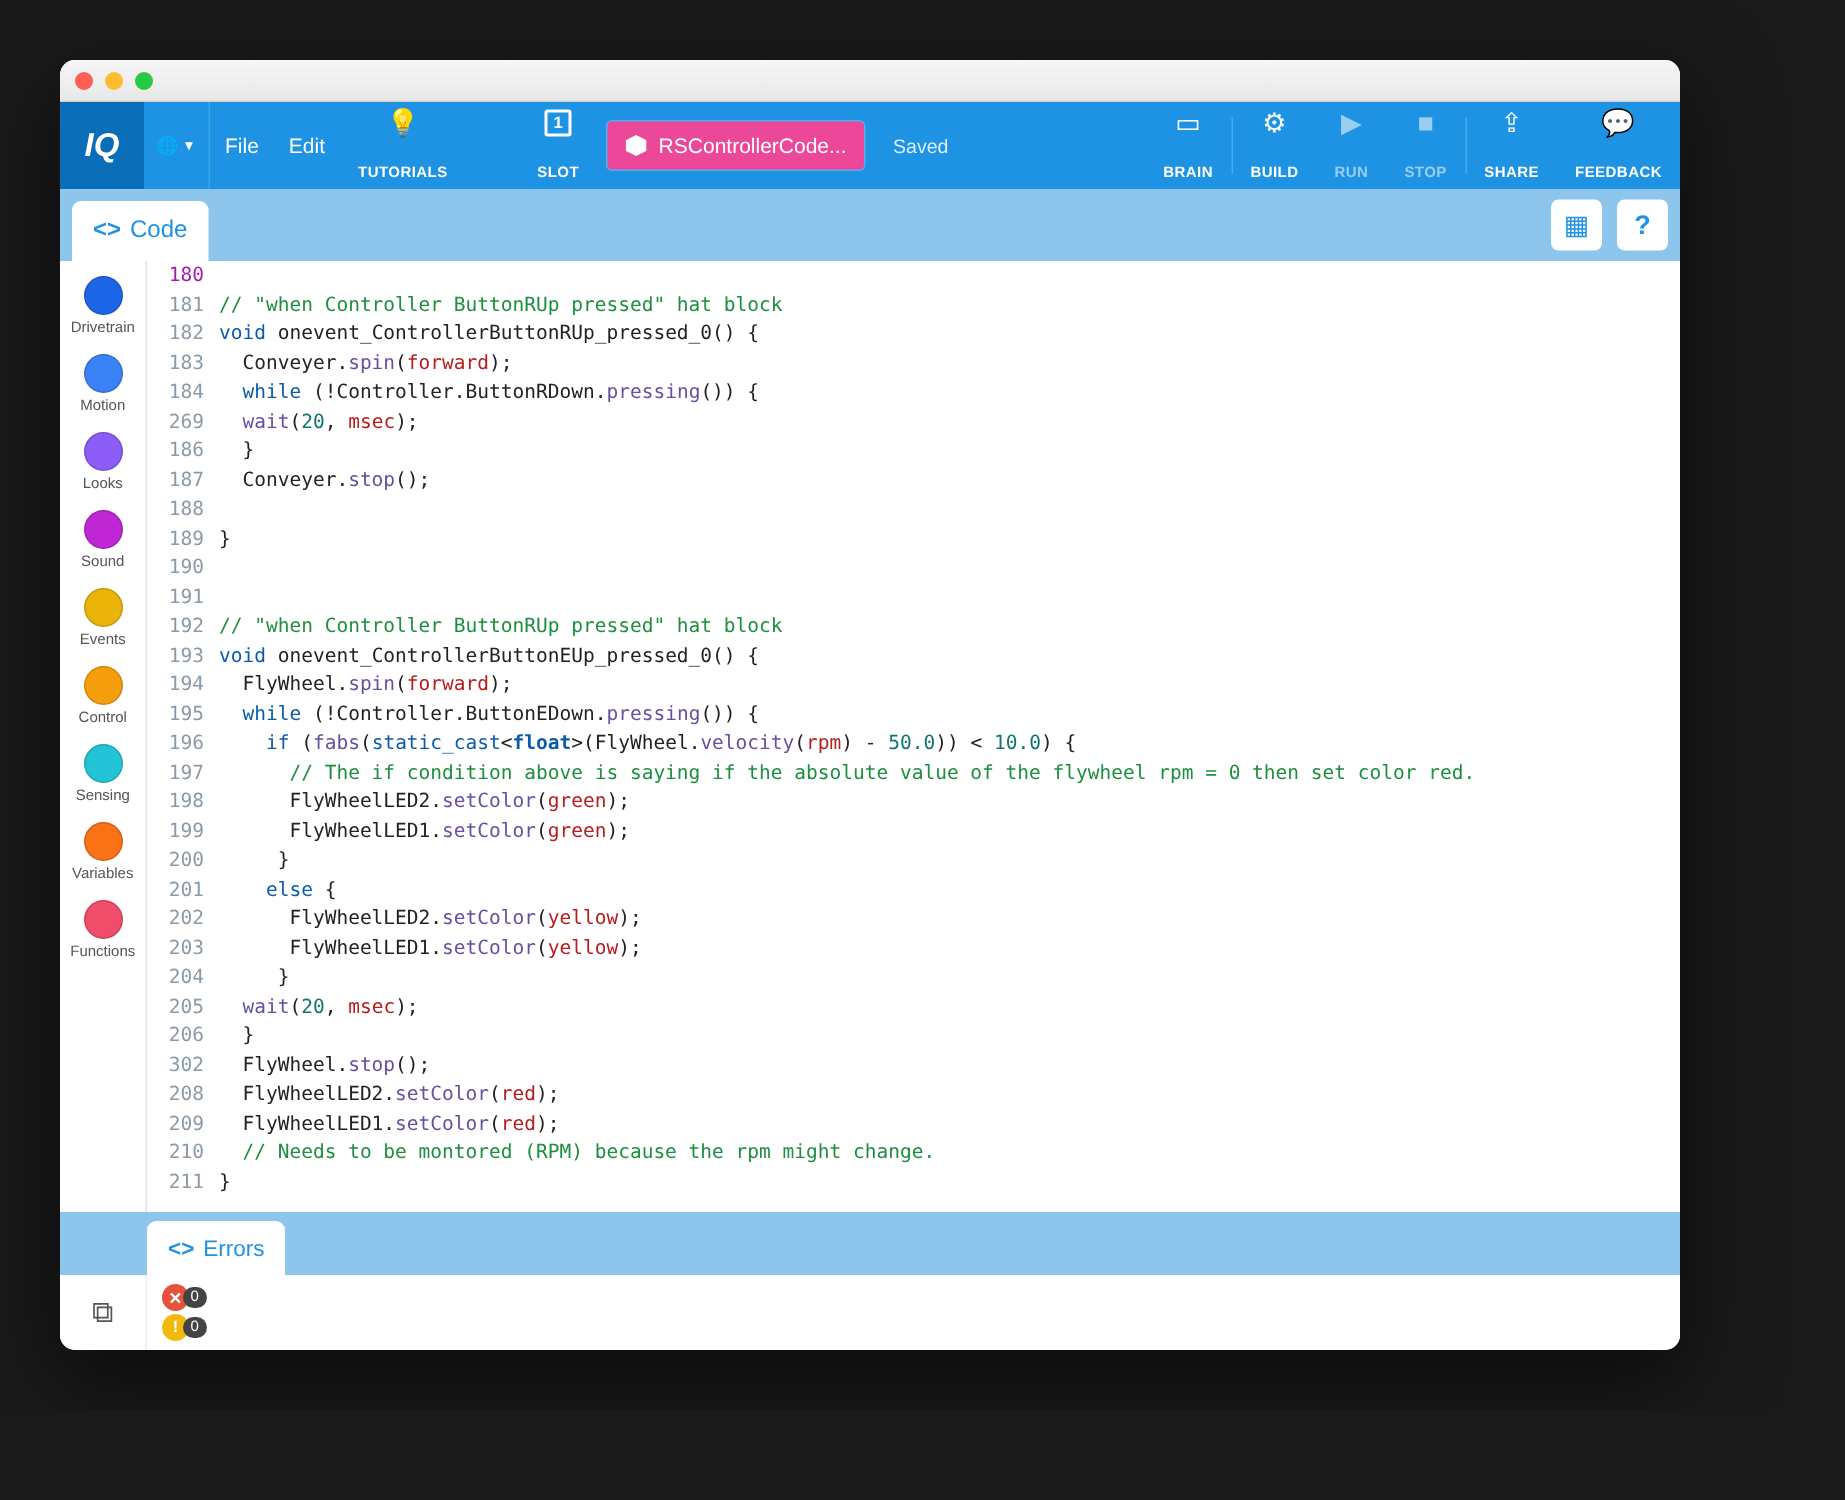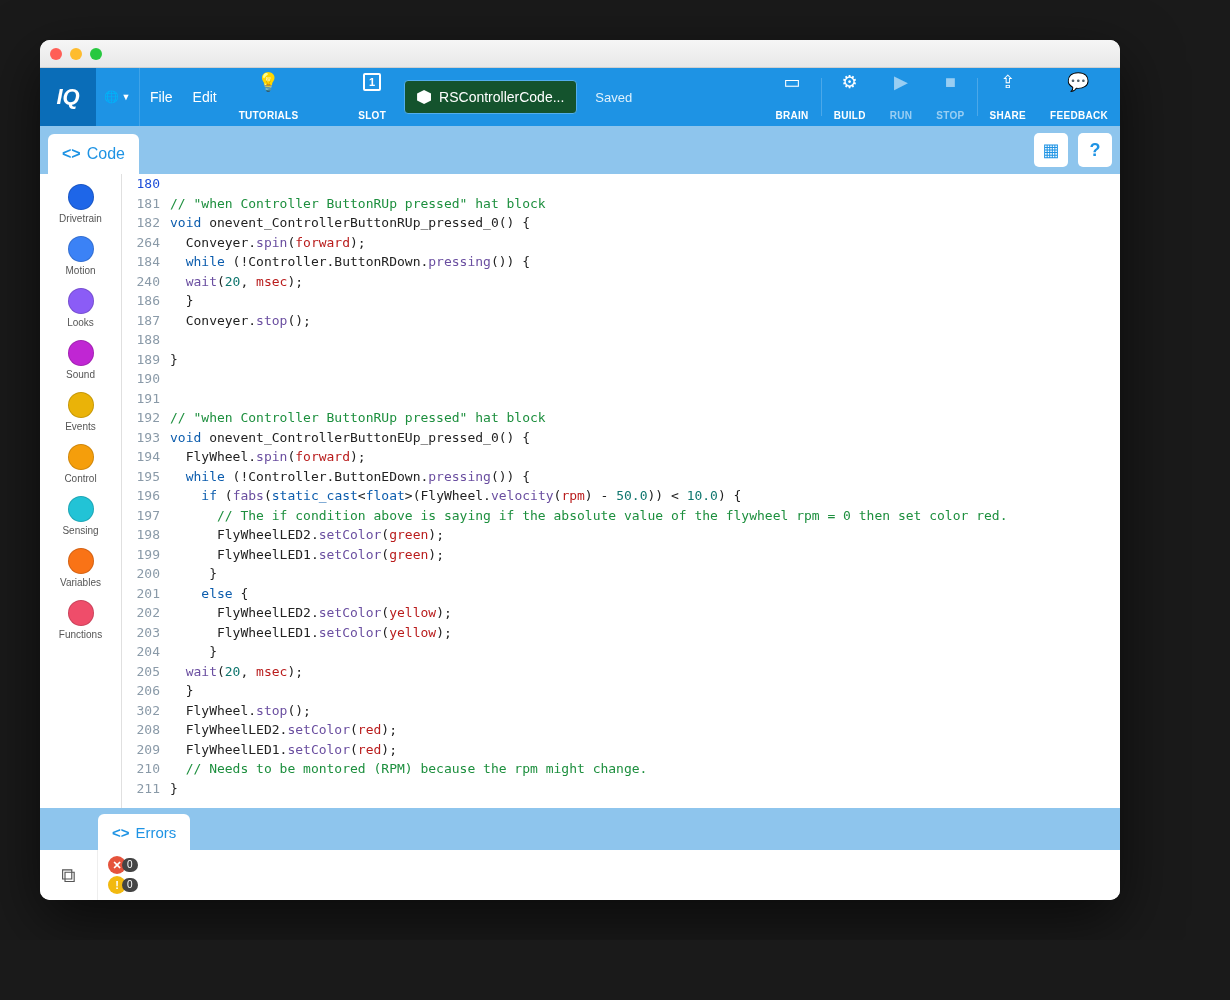--- a/index.html
+++ b/index.html
@@ -13,49 +13,49 @@
 .dot.green { background: #28c840; }
 .titlebar-title { position: absolute; left: 0; right: 0; text-align: center; font-size: 13px; font-weight: 600; color: #333; pointer-events: none; }
 
 .toolbar { height: 58px; background: #1e93e4; display: flex; align-items: stretch; color: #fff; font-size: 12px; }
 .logo { width: 56px; background: #0a6db8; display: flex; align-items: center; justify-content: center; font-style: italic; font-weight: 900; font-size: 22px; }
 .tbItem { display: flex; flex-direction: column; align-items: center; justify-content: center; padding: 0 12px; cursor: pointer; }
 .tbItem.small { padding: 0 10px; justify-content: center; font-size: 14px; }
 .tbLabel { font-size: 10px; font-weight: 700; margin-top: 19px; letter-spacing: 0.3px; }
 .tbIcon { font-size: 18px; line-height: 1; }
 .lang { width: 44px; display: flex; align-items: center; justify-content: center; border-right: 1px solid rgba(255,255,255,0.15); }
-.fileChip { background: #14532d; border: 1px solid #52aeee; border-radius: 4px; height: 34px; display: flex; align-items: center; padding: 0 12px; margin: 12px 6px; gap: 8px; font-size: 14px; }
+.fileChip { background: #ec4899; border: 1px solid #52aeee; border-radius: 4px; height: 34px; display: flex; align-items: center; padding: 0 12px; margin: 12px 6px; gap: 8px; font-size: 14px; }
 .hex { width: 14px; height: 14px; background: #fff; clip-path: polygon(50% 0,100% 25%,100% 75%,50% 100%,0 75%,0 25%); }
 .saved { display: flex; align-items: center; padding: 0 12px; color: #dff1fc; font-size: 13px; }
 .spacer { flex: 1; }
 .tbItem.dim { opacity: 0.55; }
 .divLine { width: 1px; background: rgba(255,255,255,0.2); margin: 10px 0; }
 
 .subbar { height: 48px; background: #8ec5ed; display: flex; align-items: center; padding: 0 8px; }
 .codeTab { background: #fff; border-radius: 6px 6px 0 0; height: 40px; margin-top: 8px; display: flex; align-items: center; padding: 0 14px; color: #1e93e4; font-size: 16px; gap: 6px; font-weight: 500; }
 .codeTab .brkt { font-weight: 900; }
 .subSpacer { flex: 1; }
 .sqBtn { width: 34px; height: 34px; background: #fff; border-radius: 5px; margin-left: 10px; display: flex; align-items: center; justify-content: center; color: #1e93e4; font-size: 18px; }
 
 .main { display: flex; height: calc(100% - 28px - 58px - 48px - 42px - 50px); }
-.palette { width: 82px; background: #fff; border-right: 1px solid #e0e0e0; padding-top: 6px; overflow: hidden; }
+.palette { width: 58px; background: #fff; border-right: 1px solid #e0e0e0; padding-top: 6px; overflow: hidden; }
 .palItem { display: flex; flex-direction: column; align-items: center; padding: 4px 0 8px; cursor: pointer; }
 .palDot { width: 26px; height: 26px; border-radius: 50%; border: 1px solid rgba(0,0,0,0.15); }
 .palLbl { font-size: 10px; color: #555; margin-top: 3px; }
 
 .editor { flex: 1; display: flex; background: #fff; overflow: hidden; font-family: "Menlo","Consolas",monospace; font-size: 13px; line-height: 19.5px; }
 .gutter { width: 48px; text-align: right; color: #8a9aa8; padding: 0 10px 0 0; background: #fff; user-select: none; }
-.gutter div:first-child { color: #1d4ed8; }
+.gutter div:first-child { color: #a21caf; }
 .codeArea { flex: 1; white-space: pre; color: #222; overflow: hidden; }
 .c-kw { color: #0b5cad; font-weight: 500; }
 .c-fn { color: #6a4ea0; }
 .c-str, .c-cmt { color: #1d8f3e; }
 .c-num { color: #0f766e; }
 .c-const { color: #b91c1c; }
-.c-type { color: #0b5cad; }
+.c-type { color: #0b5cad; font-weight: bold; }
 
 .errorsBar { height: 42px; background: #8ec5ed; display: flex; align-items: flex-end; padding-left: 58px; }
 .errTab { background: #fff; height: 36px; border-radius: 6px 6px 0 0; display: flex; align-items: center; padding: 0 14px; color: #1e93e4; gap: 6px; font-size: 15px; }
 .errTab .brkt { font-weight: 900; }
 
 .bottom { height: 50px; background: #fff; display: flex; align-items: center; }
 .bot-left { width: 58px; display: flex; align-items: center; justify-content: center; height: 100%; border-right: 1px solid #eee; }
 .bot-icons { padding-left: 10px; display: flex; flex-direction: column; gap: 2px; }
 .badge { position: relative; display: flex; align-items: center; }
 .badge .circ { width: 18px; height: 18px; border-radius: 50%; display: flex; align-items: center; justify-content: center; color: #fff; font-size: 11px; font-weight: 700; }
@@ -176,23 +176,23 @@
         <div class="palItem">
           <div class="palDot" style="background:#ef4d6a"></div>
           <div class="palLbl">Functions</div>
         </div>
       </div>
     <div class="editor">
       <div class="gutter" id="gutter">
           <div>180</div>
           <div>181</div>
           <div>182</div>
-          <div>264</div>
+          <div>183</div>
           <div>184</div>
-          <div>240</div>
+          <div>269</div>
           <div>186</div>
           <div>187</div>
           <div>188</div>
           <div>189</div>
           <div>190</div>
           <div>191</div>
           <div>192</div>
           <div>193</div>
           <div>194</div>
           <div>195</div>

